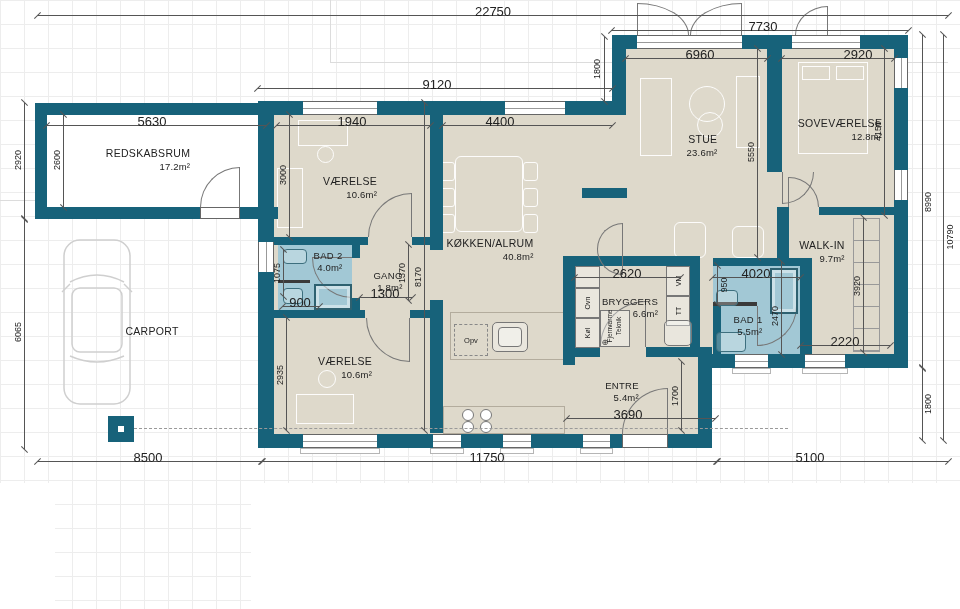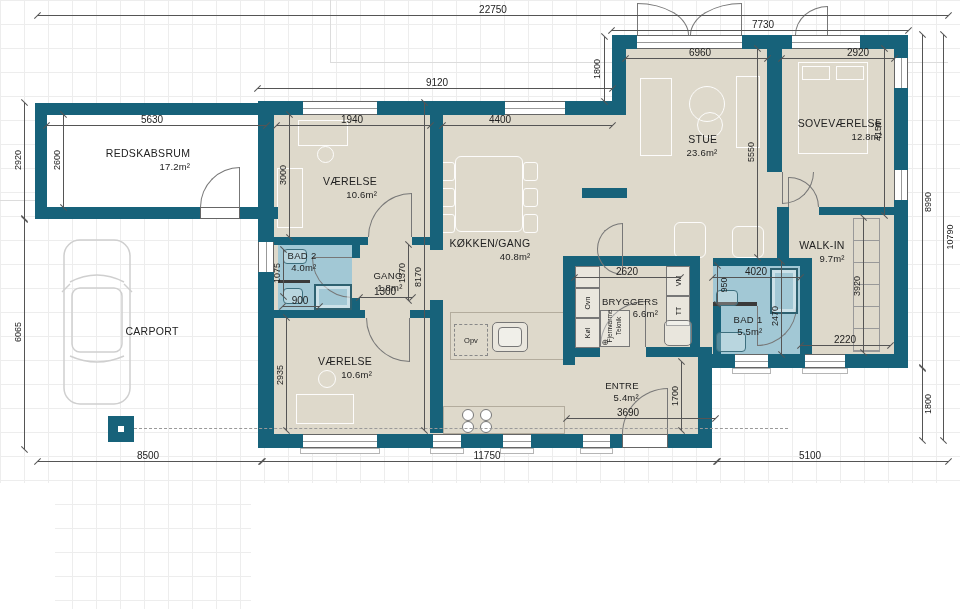--- a/index.html
+++ b/index.html
@@ -30,21 +30,21 @@
   .arc-tr{border-top:1px solid #777;border-right:1px solid #777;border-radius:0 100% 0 0;}
   .arc-bl{border-bottom:1px solid #777;border-left:1px solid #777;border-radius:0 0 0 100%;}
   .arc-br{border-bottom:1px solid #777;border-right:1px solid #777;border-radius:0 0 100% 0;}
   .leaf{position:absolute;background:#777;}
   .dim-h{position:absolute;border-top:1px solid #555;}
   .dim-h::before,.dim-h::after{content:"";position:absolute;height:9px;border-left:1px solid #555;top:-5px;transform:rotate(45deg);}
   .dim-h::before{left:-1px;} .dim-h::after{right:-1px;}
   .dim-v{position:absolute;border-left:1px solid #555;}
   .dim-v::before,.dim-v::after{content:"";position:absolute;width:9px;border-top:1px solid #555;left:-5px;transform:rotate(45deg);}
   .dim-v::before{top:-1px;} .dim-v::after{bottom:-1px;}
-  .dlab{position:absolute;font-size:10px;transform:translateX(-50%);white-space:nowrap;background:transparent;}
+  .dlab{position:absolute;font-size:13px;transform:translateX(-50%);white-space:nowrap;background:transparent;}
   .rlab{position:absolute;font-size:9px;transform:translate(-50%,-50%) rotate(-90deg);white-space:nowrap;}
   .room-label{position:absolute;transform:translate(-50%,-50%);text-align:right;font-size:10.5px;letter-spacing:.3px;line-height:1.3;white-space:nowrap;}
   .room-label .area{font-size:9.5px;letter-spacing:.2px;}
   .f{position:absolute;border:1px solid rgba(255,255,255,.92);box-sizing:border-box;}
   .fr{border-radius:6px;}
   .circle{border-radius:50%;}
   .cab{position:absolute;border:1px solid #777;background:rgba(255,255,255,.35);box-sizing:border-box;}
   .dash{border:1px dashed #888 !important;background:transparent;}
   .fx{position:absolute;border:1.5px solid #3d6f7e;border-radius:4px;background:rgba(255,255,255,.25);box-sizing:border-box;}
   .shower{position:absolute;border:2px solid #2e6170;box-shadow:inset 0 0 0 3px rgba(255,255,255,.45);box-sizing:border-box;}
@@ -269,34 +269,34 @@
     <div>REDSKABSRUM</div>
       <div class="area">17.2m²</div>
   </div>
   <div class="room-label" style="left:152px;top:332px">
     <div>CARPORT</div>
   </div>
   <div class="room-label" style="left:350px;top:188px">
     <div>VÆRELSE</div>
       <div class="area">10.6m²</div>
   </div>
-  <div class="room-label" style="left:302px;top:262px;font-size:9.5px">
+  <div class="room-label" style="left:328px;top:262px;font-size:9.5px">
     <div>BAD 2</div>
       <div class="area">4.0m²</div>
   </div>
   <div class="room-label" style="left:388px;top:282px;font-size:9.5px">
     <div>GANG</div>
       <div class="area">1.8m²</div>
   </div>
   <div class="room-label" style="left:345px;top:368px">
     <div>VÆRELSE</div>
       <div class="area">10.6m²</div>
   </div>
   <div class="room-label" style="left:490px;top:250px">
-    <div>KØKKEN/GANG</div>
+    <div>KØKKEN/ALRUM</div>
       <div class="area">40.8m²</div>
   </div>
   <div class="room-label" style="left:702px;top:146px">
     <div>STUE</div>
       <div class="area">23.6m²</div>
   </div>
   <div class="room-label" style="left:840px;top:130px">
     <div>SOVEVÆRELSE</div>
       <div class="area">12.8m²</div>
   </div>

